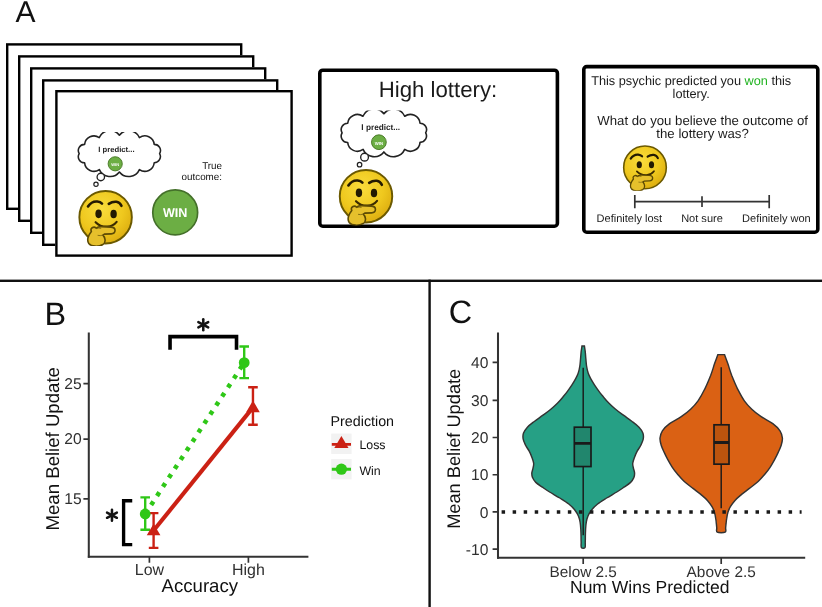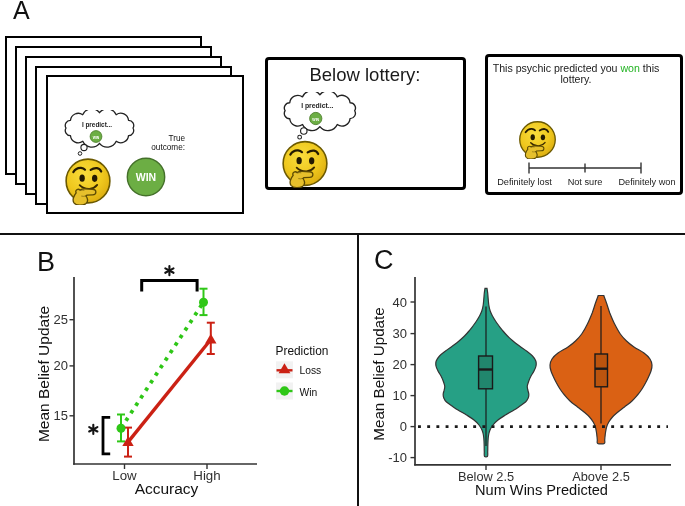--- a/index.html
+++ b/index.html
@@ -30,33 +30,34 @@
   <div class="abs" style="left:121px;top:135.3px;width:64px;text-align:right;font-size:8.2px;line-height:8.3px;color:#111;">True<br>outcome:</div>
   <svg class="abs" style="left:64px;top:157px;" width="48" height="48" viewBox="0 0 72 72">
       <use href="#think"></use>
     </svg>
   <svg class="abs" style="left:126px;top:157px;" width="40" height="40" viewBox="0 0 40 40">
     <circle cx="20" cy="20" r="18.7" fill="#6CAE44" stroke="#44702a" stroke-width="1.4"></circle>
     <text x="20" y="23.8" font-size="10.5" font-weight="bold" fill="#fff" text-anchor="middle">WIN</text>
   </svg>
 
   <div class="abs" style="left:264.5px;top:57px;width:201px;height:133px;border:3px solid #000;border-radius:4px;box-sizing:border-box;"></div>
-  <div class="abs" style="left:264.5px;top:64px;width:201px;text-align:center;font-size:18.5px;color:#1a1a1a;">Below lottery:</div>
+  <div class="abs" style="left:264.5px;top:64px;width:201px;text-align:center;font-size:18.5px;color:#1a1a1a;">High lottery:</div>
   <svg class="abs" style="left:283px;top:92px;" width="79" height="49.9" viewBox="0 0 76 48">
     <use href="#cloudgrp"></use>
     <text x="33" y="15.5" font-size="6.6" font-weight="bold" fill="#222" text-anchor="middle">I predict...</text>
     <circle cx="31.5" cy="25.5" r="5.9" fill="#6CAE44" stroke="#4a7a28" stroke-width="0.8"></circle>
     <text x="31.5" y="27.5" font-size="3.4" font-weight="bold" fill="#fff" text-anchor="middle">WIN</text>
   </svg>
   <svg class="abs" style="left:281px;top:139px;" width="48" height="49" viewBox="0 0 72 72">
       <use href="#think"></use>
     </svg>
 
   <div class="abs" style="left:484.5px;top:54px;width:198px;height:141px;border:3px solid #000;border-radius:4px;box-sizing:border-box;"></div>
   <div class="abs" style="left:489px;top:62.5px;width:174px;text-align:center;font-size:10.6px;line-height:11.6px;color:#1a1a1a;">This psychic predicted you <span style="color:#22b322;">won</span> this<br>lottery.</div>
+  <div class="abs" style="left:489px;top:96px;width:193px;text-align:center;font-size:11px;line-height:11.4px;color:#1a1a1a;">What do you believe the outcome of<br>the lottery was?</div>
   <svg class="abs" style="left:518px;top:120px;" width="39" height="39" viewBox="0 0 72 72">
       <use href="#think"></use>
     </svg>
   <svg class="abs" style="left:495px;top:158px;" width="185" height="32" viewBox="0 0 185 32">
     <line x1="34" y1="10" x2="146" y2="10" stroke="#333" stroke-width="1.4"></line>
     <line x1="34" y1="4.5" x2="34" y2="15.5" stroke="#333" stroke-width="1.4"></line>
     <line x1="90" y1="5.5" x2="90" y2="14.5" stroke="#333" stroke-width="1.4"></line>
     <line x1="146" y1="4.5" x2="146" y2="15.5" stroke="#333" stroke-width="1.4"></line>
     <text x="29.5" y="27.4" font-size="9.2" fill="#1a1a1a" text-anchor="middle">Definitely lost</text>
     <text x="90" y="27.4" font-size="9.2" fill="#1a1a1a" text-anchor="middle">Not sure</text>

